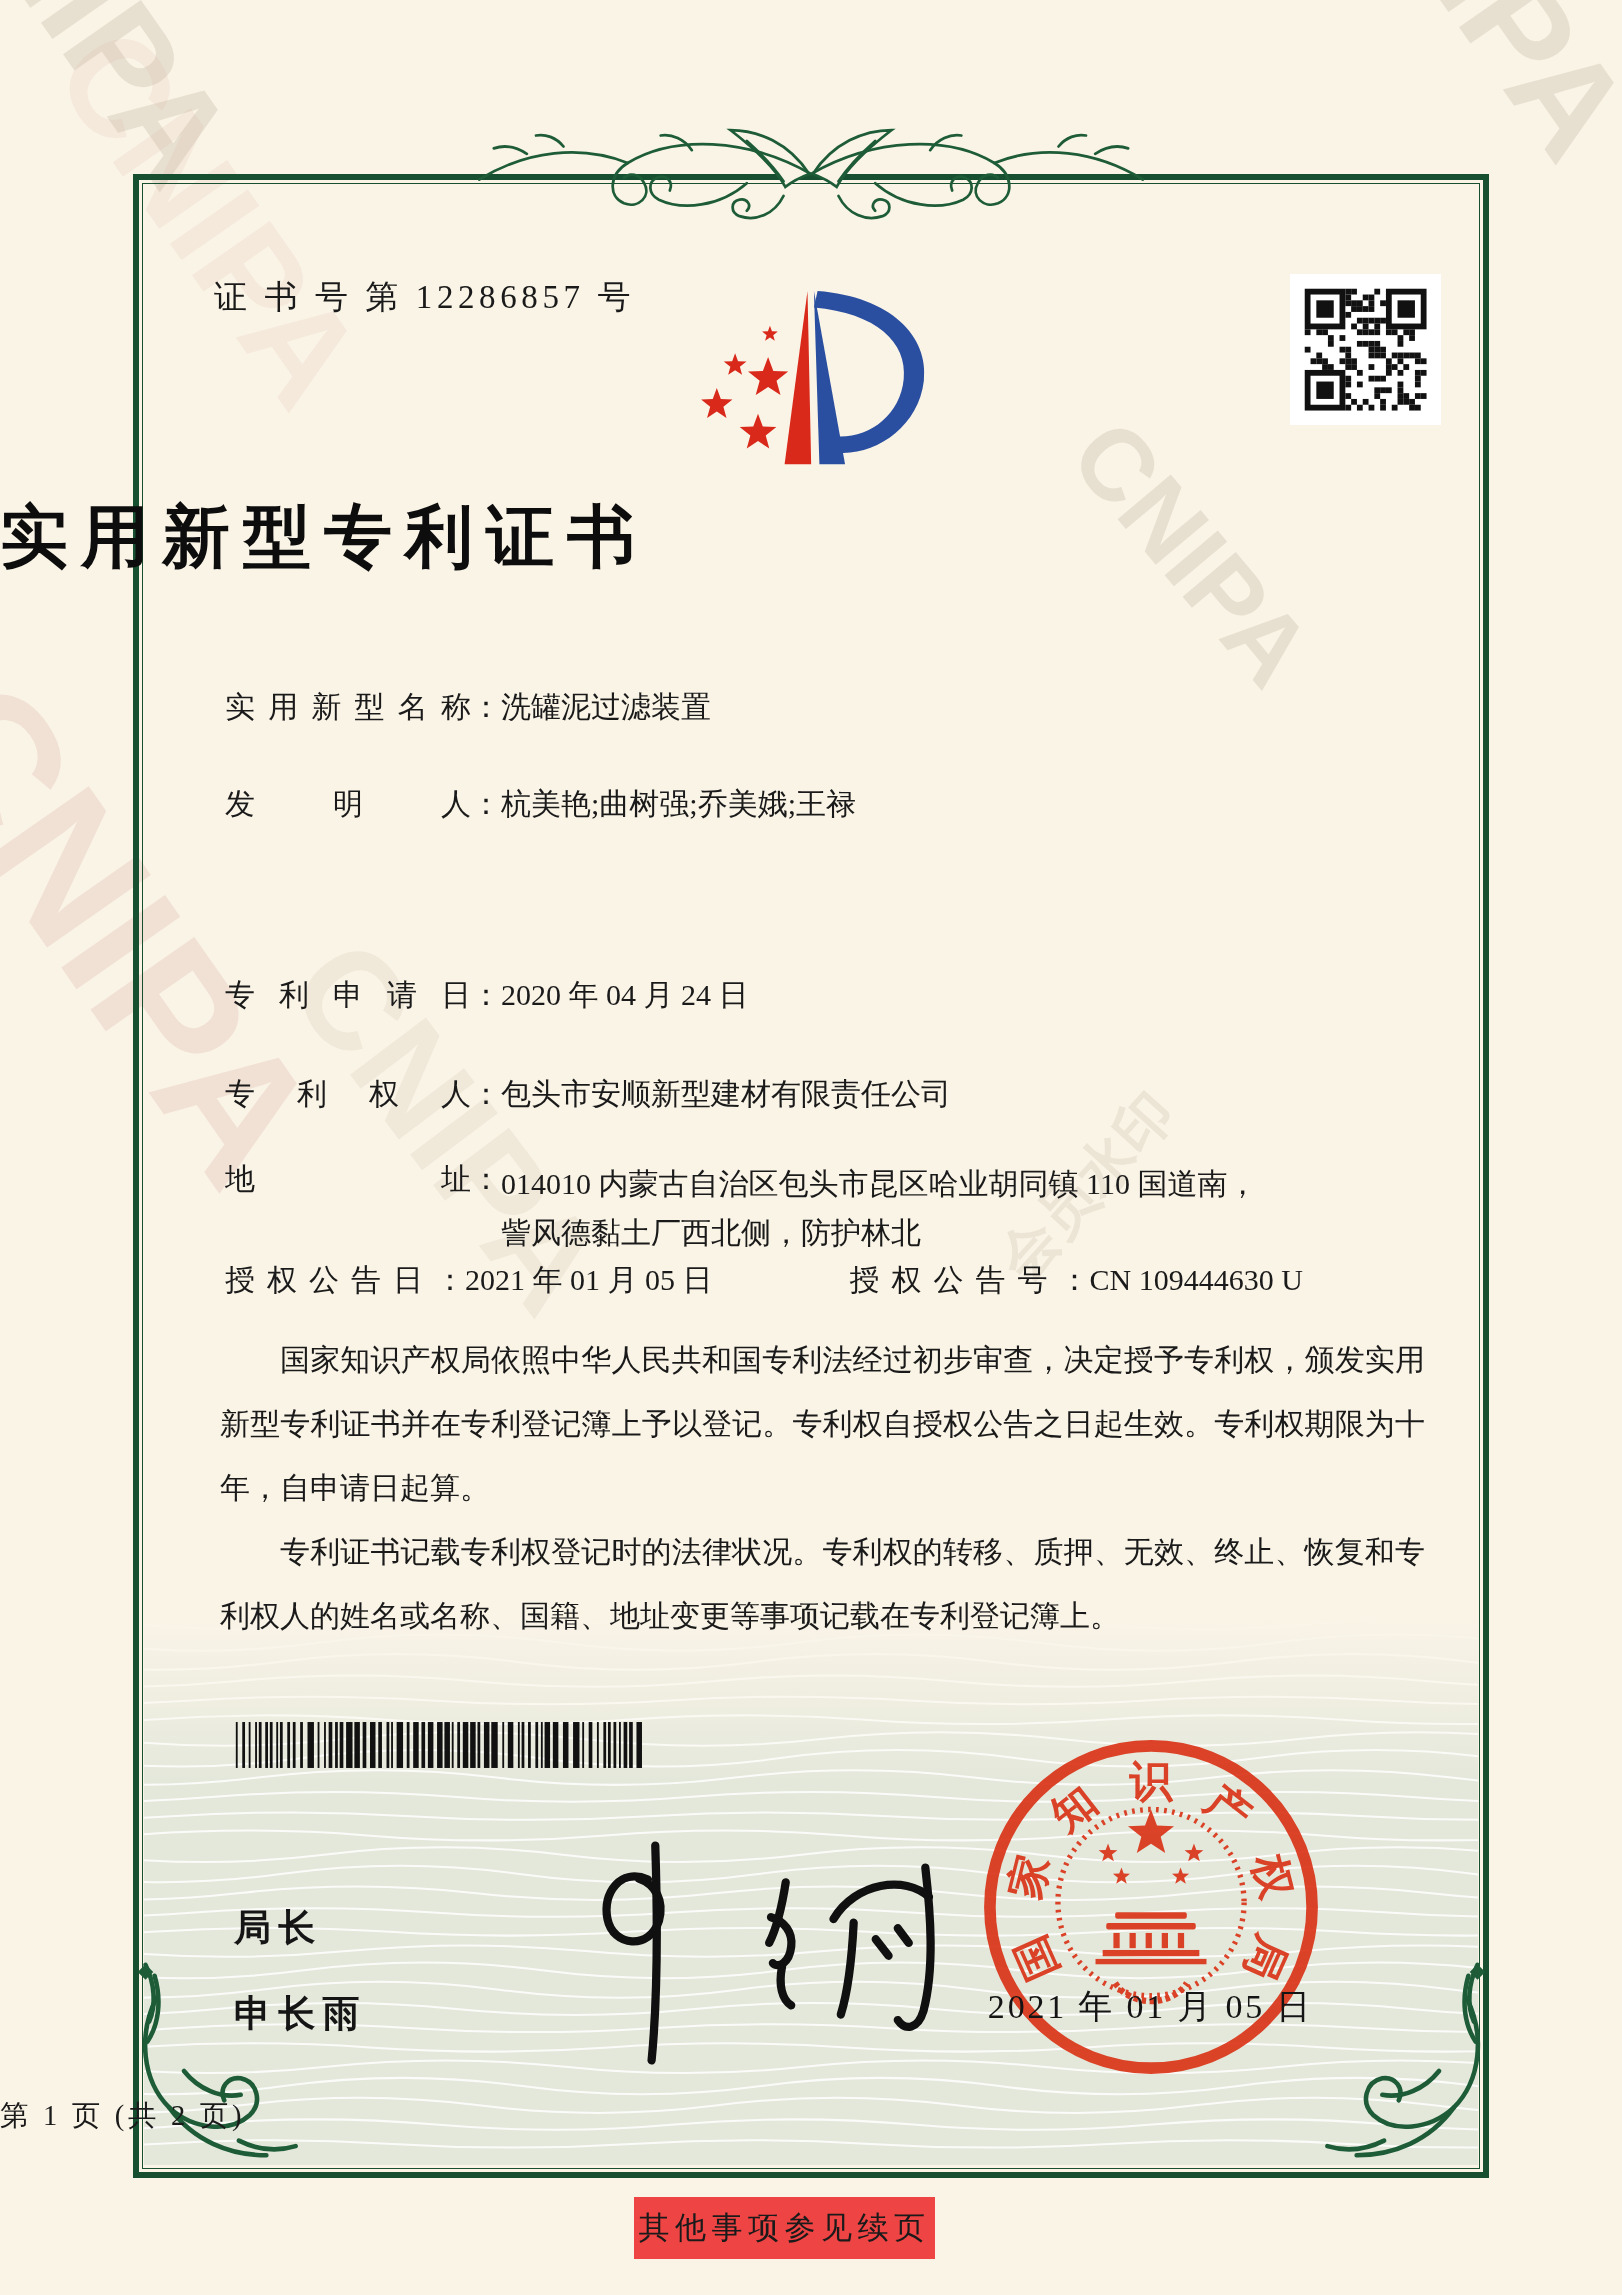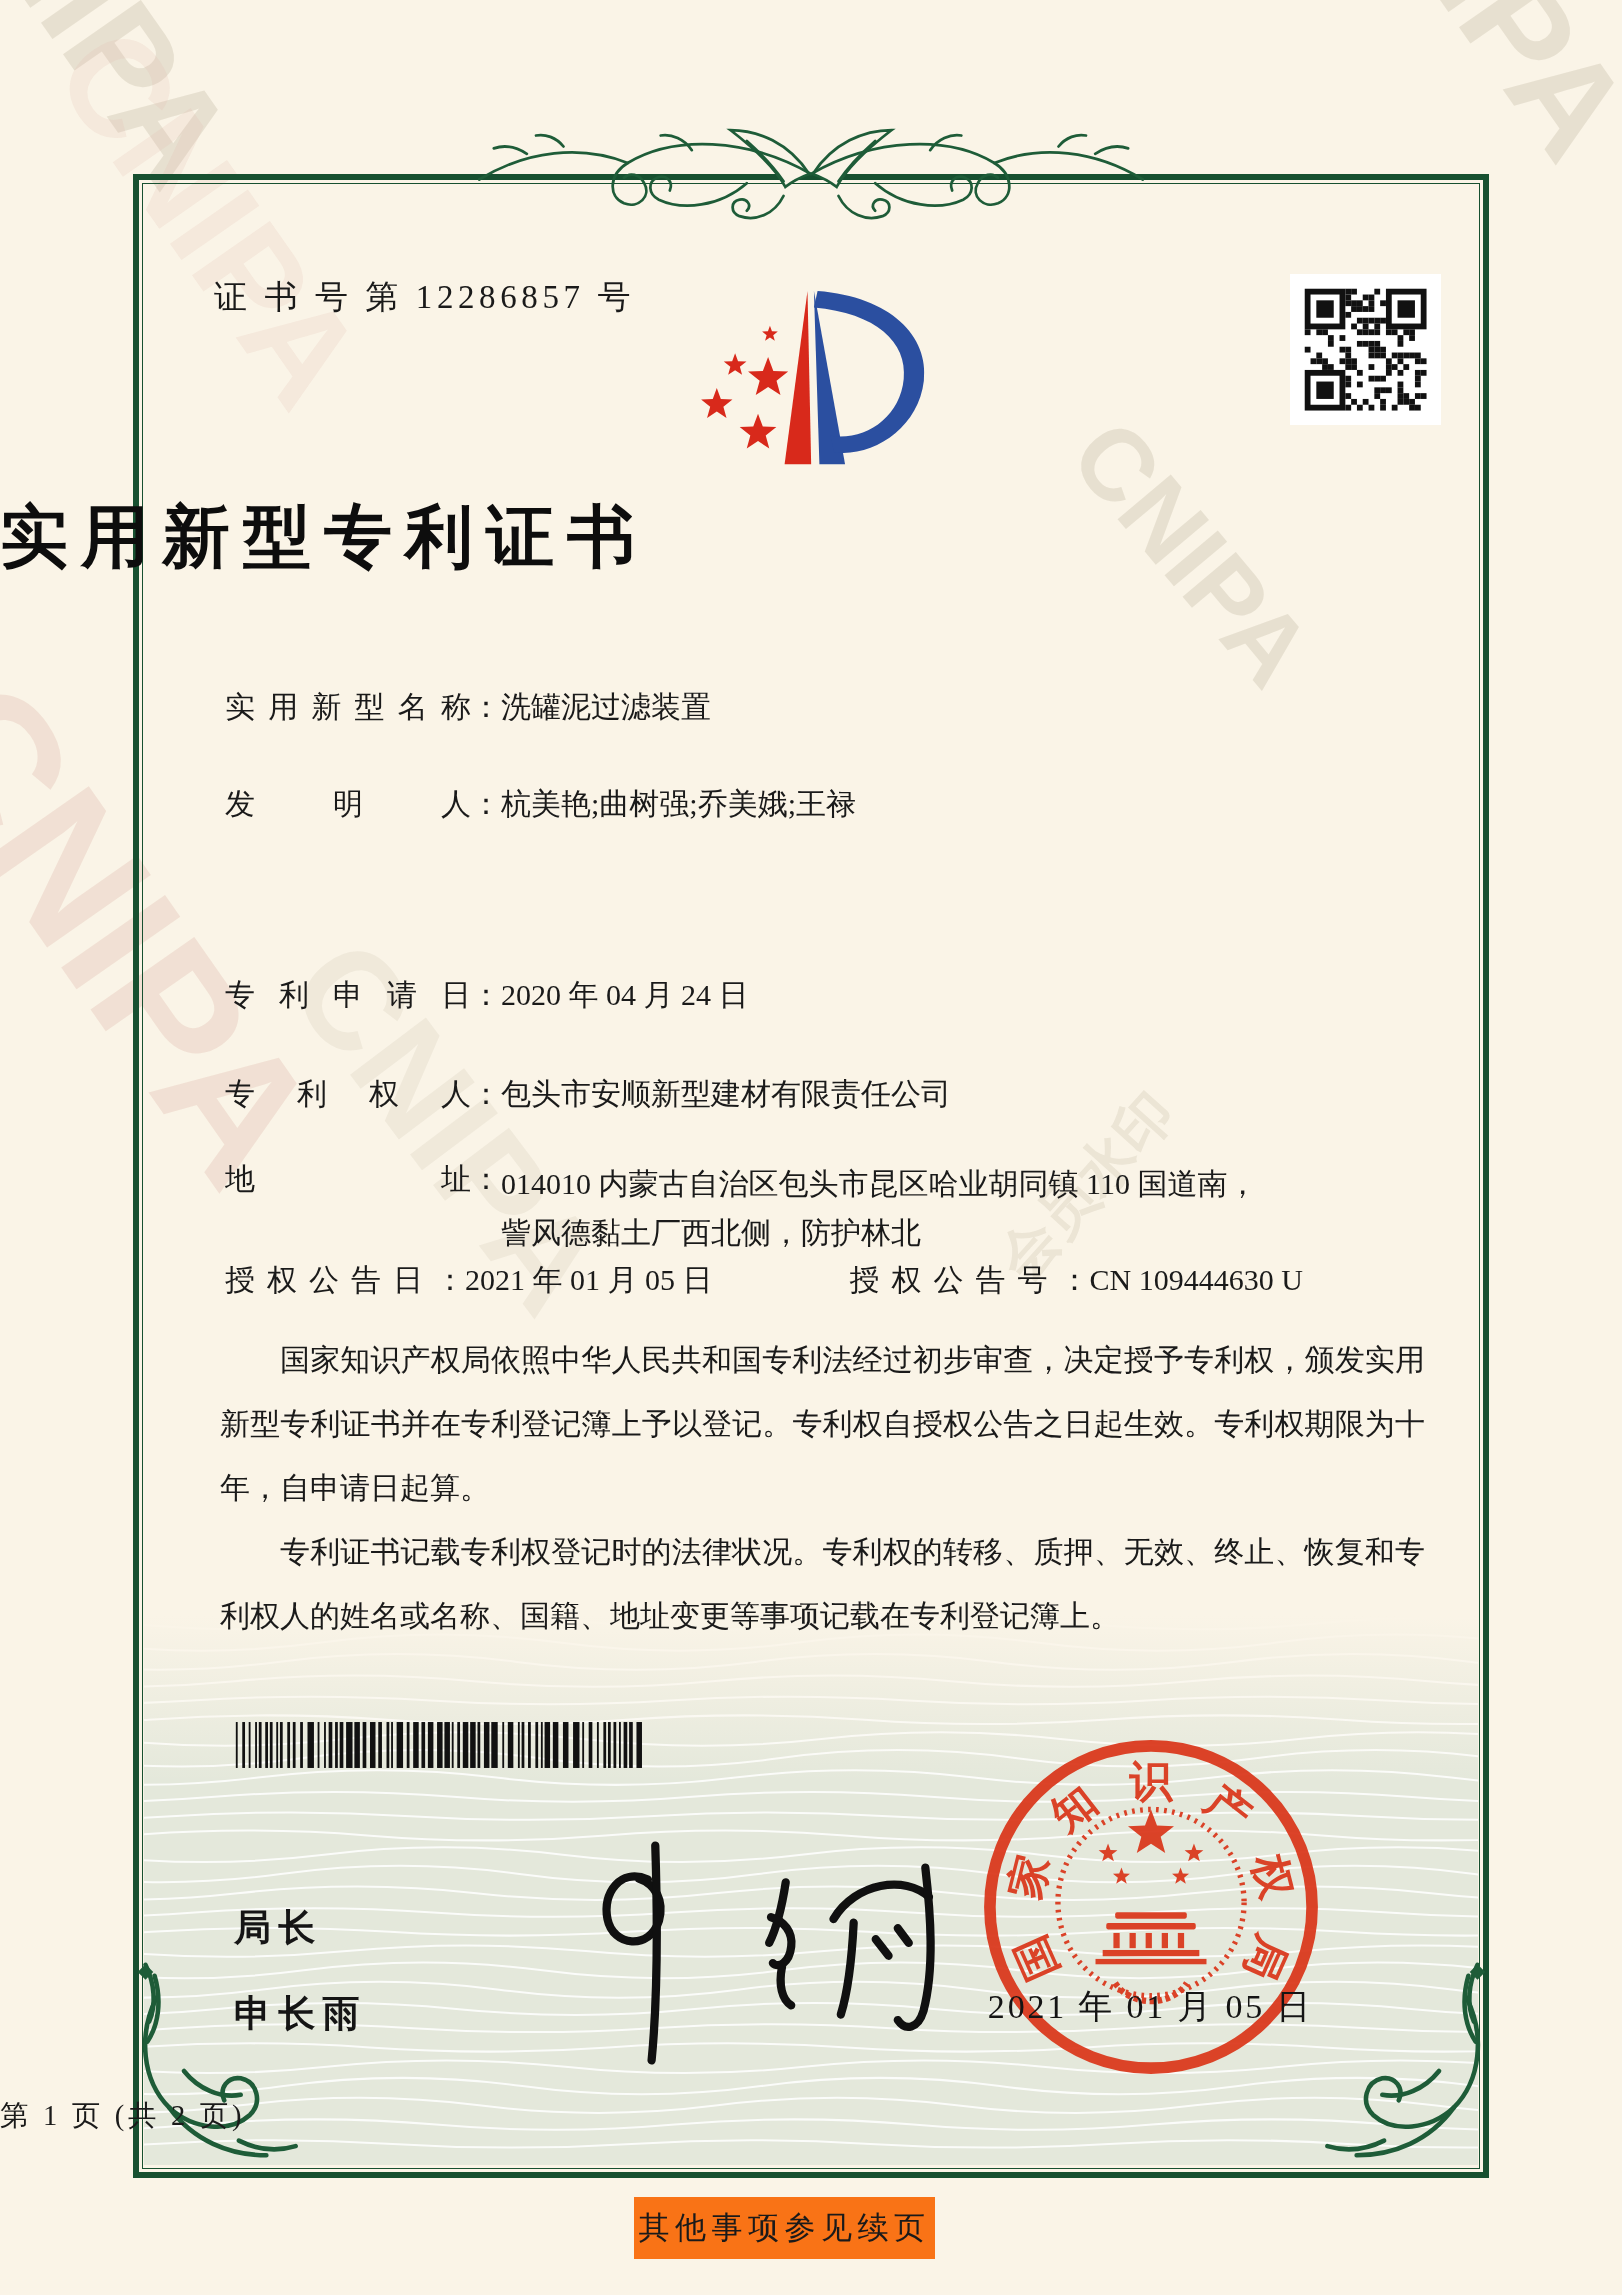--- a/index.html
+++ b/index.html
@@ -41,21 +41,21 @@
   #barcode{left:234px;top:1722px;z-index:3;}
   #signer-title{left:234px;top:1903px;font-size:37px;letter-spacing:7.3px;
       font-family:"Liberation Sans","DejaVu Sans",sans-serif;font-weight:600;color:#151515;}
   #signer-name{left:234px;top:1989px;font-size:37px;letter-spacing:7.3px;
       font-family:"Liberation Sans","DejaVu Sans",sans-serif;font-weight:600;color:#151515;}
   #signature{left:510px;top:1829px;z-index:4;}
   #seal{left:972px;top:1728px;z-index:4;}
   #seal-date{left:944px;top:1984px;width:413px;text-align:center;font-size:34px;
       letter-spacing:2.8px;color:#141414;z-index:5;}
   #page-no{left:0;width:1623px;top:2097px;text-align:left;font-size:28.5px;letter-spacing:3.7px;z-index:3;}
-  #cont-note{left:634px;top:2197px;width:301px;height:62px;line-height:62px;background:#f97316;
+  #cont-note{left:634px;top:2197px;width:301px;height:62px;line-height:62px;background:#ef4444;
       text-align:center;font-size:31px;letter-spacing:5.5px;z-index:3;}
 </style>
 </head>
 <body>
 
 <div id="page">
 
   <div class="wm wm-gray" style="left:-129px;top:-83px;font-size:138px;transform:rotate(55deg);">CNIPA</div>
   <div class="wm wm-pink" style="left:0px;top:138px;font-size:138px;transform:rotate(55deg);opacity:.6;">CNIPA</div>
   <div class="wm wm-gray" style="left:1267px;top:-110px;font-size:138px;transform:rotate(55deg);">CNIPA</div>

